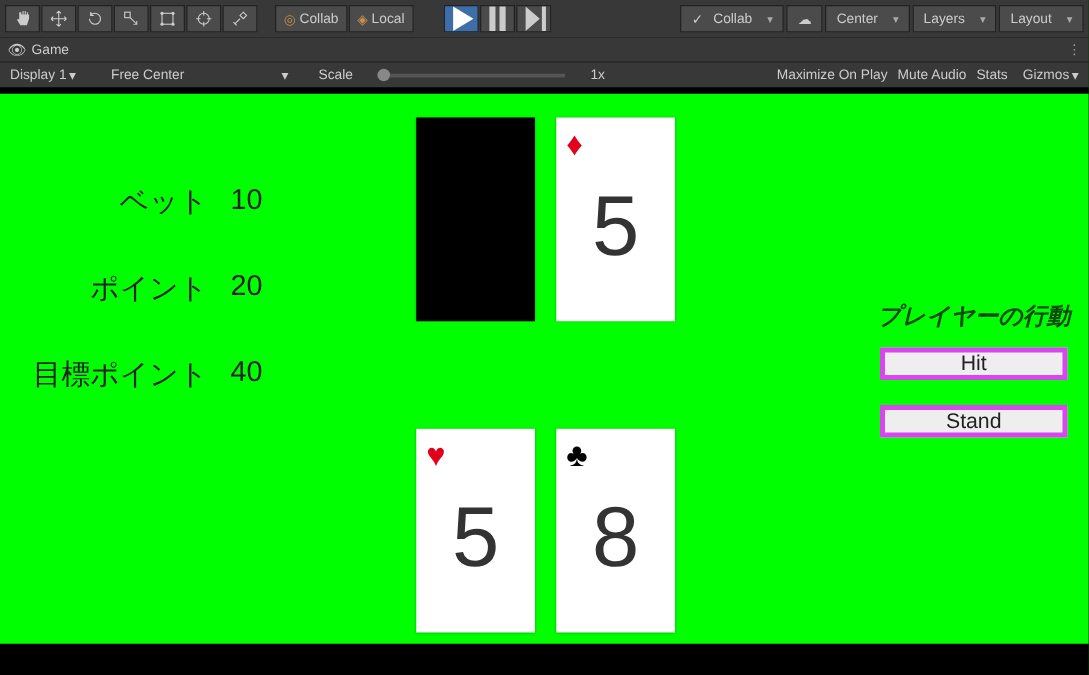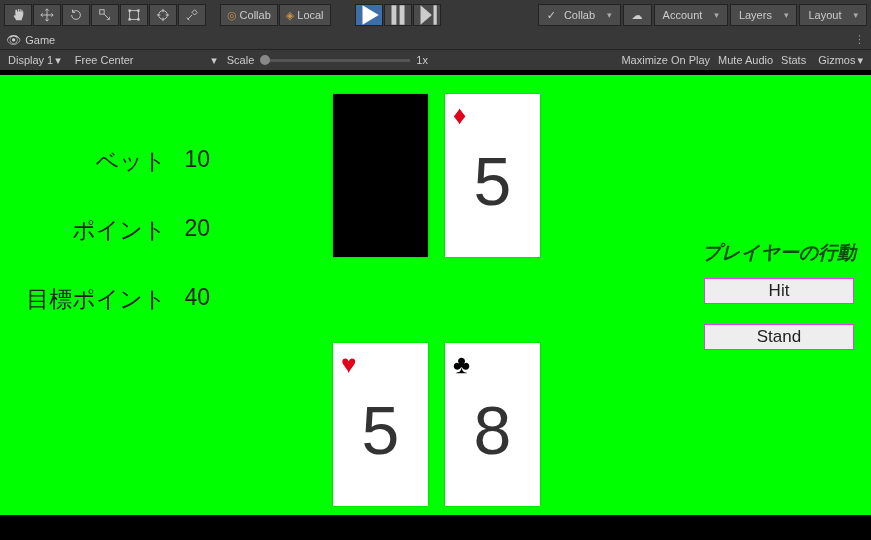--- a/index.html
+++ b/index.html
@@ -80,21 +80,21 @@
     }
     .tab-row .tab-icon { margin-right: 4px; font-size: 12px; }
     .tab-row .menu-icon { margin-left: auto; font-size: 11px; color: #999; }
     
     .ctrl-row {
       height: 20px;
       background: #383838;
       display: flex;
       align-items: center;
       padding: 0 4px;
-      gap: 6px;
+      gap: 20px;
       color: #ccc;
       font-size: 11px;
     }
     .ctrl-row .sel {
       padding: 0 4px;
       display: flex;
       align-items: center;
       gap: 2px;
     }
     .slider-track {
@@ -186,21 +186,21 @@
       color: #084908;
       font-size: 19px;
       font-family: "Meiryo", sans-serif;
       margin-bottom: 12px;
       text-align: center;
     }
     .action-btn {
       width: 150px;
       height: 26px;
       background: #eee;
-      border: 1px solid #d946ef;
+      border: 4px solid #d946ef;
       color: #222;
       font-size: 17px;
       display: flex;
       align-items: center;
       justify-content: center;
       margin: 0 auto 20px;
     }
   </style>
 </head>
 <body>
@@ -280,21 +280,21 @@
   </div>
   <div class="spacer"></div>
   <div class="dropdown-btn chev">
     <span>✓</span>
     <span>Collab</span>
   </div>
   <div class="dropdown-btn">
     <span>☁</span>
   </div>
   <div class="dropdown-btn chev">
-    <span>Account</span>
+    <span>Center</span>
   </div>
   <div class="dropdown-btn chev">
     <span>Layers</span>
   </div>
   <div class="dropdown-btn chev">
     <span>Layout</span>
   </div>
 </div>
 
 <div class="tab-row">

